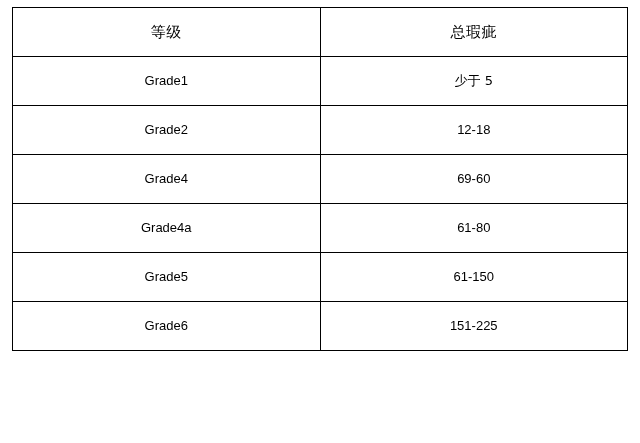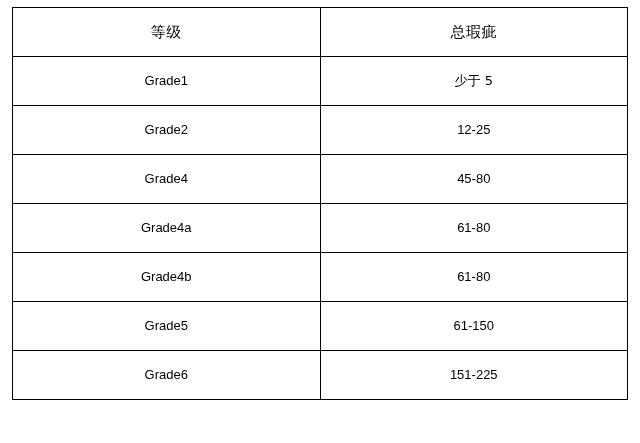--- a/index.html
+++ b/index.html
@@ -62,32 +62,28 @@
         <th class="cn">总瑕疵</th>
       </tr>
     </thead>
     <tbody>
       <tr>
         <td>Grade1</td>
         <td class="cn">少于 5</td>
       </tr>
       <tr>
         <td>Grade2</td>
-        <td>12-25</td>
+        <td>12-18</td>
       </tr>
       <tr>
         <td>Grade4</td>
-        <td>45-80</td>
+        <td>69-60</td>
       </tr>
       <tr>
         <td>Grade4a</td>
-        <td>61-80</td>
-      </tr>
-      <tr>
-        <td>Grade4b</td>
         <td>61-80</td>
       </tr>
       <tr>
         <td>Grade5</td>
         <td>61-150</td>
       </tr>
       <tr>
         <td>Grade6</td>
         <td>151-225</td>
       </tr>

